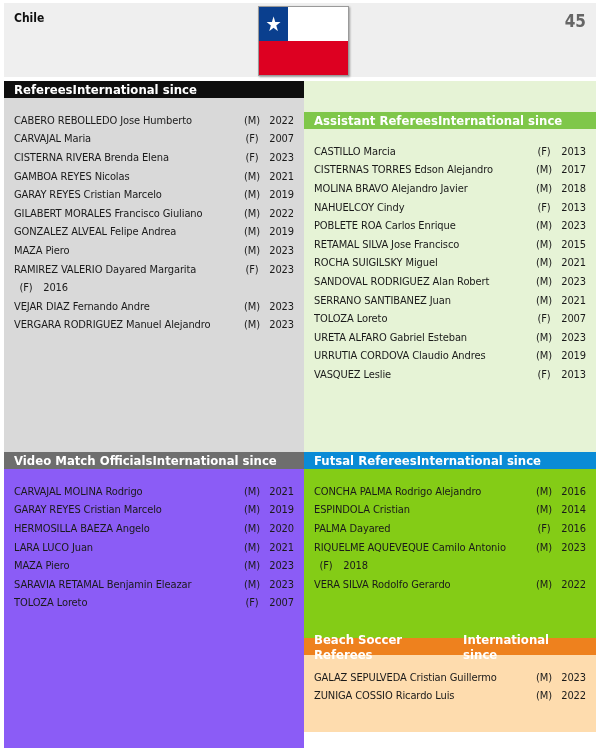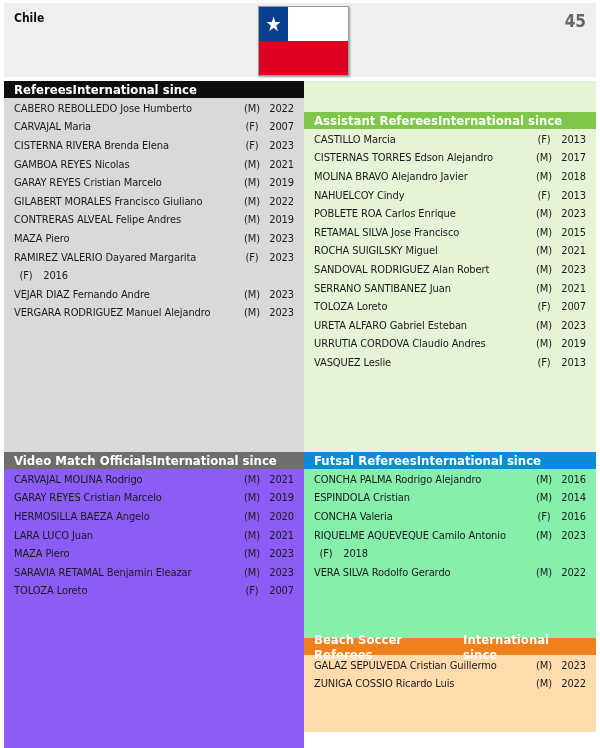--- a/index.html
+++ b/index.html
@@ -14,33 +14,33 @@
     .flag { left: 258px; top: 6px; width: 91px; height: 70px; border: 1px solid #9a9a9a;
             box-shadow: 1px 1px 2px rgba(0,0,0,0.35), inset 0 0 2px rgba(0,0,0,0.25); overflow: hidden; }
     .flag .white { position:absolute; left:0; top:0; width:100%; height:50%; background:#ffffff; }
     .flag .red { position:absolute; left:0; bottom:0; width:100%; height:50%; background:#dd0021; }
     .flag .blue { position:absolute; left:0; top:0; width:33%; height:50%; background:#0a3f8e; }
     .flag .star { position:absolute; left:0; top:0; width:33%; height:50%; display:flex; align-items:center; justify-content:center; color:#fff; font-size:20px; line-height:1; }
 
     .panel { position: absolute; }
     .panel .hdr { height: 17px; display: flex; justify-content: flex-start; align-items: center;
                   padding: 0 10px; color: #ffffff; font-weight: bold; font-size: 13px; }
-    .panel .rows { padding-top: 1px; }
+    .panel .rows { padding-top: 13px; }
     .row { height: 18.6px; display: flex; align-items: center; padding-left: 10px; padding-right: 10px; font-size: 11px; letter-spacing: -0.1px; }
     .row .name { flex: 1; white-space: nowrap; overflow: hidden; }
     .row .g { width: 24px; text-align: center; margin-right: 4px; }
     .row .y { width: 26px; text-align: right; }
 
     #p-ref { left: 4px; top: 81px; width: 300px; height: 371px; background: #d9d9d9; }
     #p-ref .hdr { background: #0e0e0e; }
     #p-ast { left: 304px; top: 81px; width: 292px; height: 371px; background: #e6f3d6; }
     #p-ast .hdr { background: #7fc74a; margin-top: 31px; }
     #p-vmo { left: 4px; top: 452px; width: 300px; height: 296px; background: #8b5cf6; }
     #p-vmo .hdr { background: #6e6e6e; }
-    #p-fut { left: 304px; top: 452px; width: 292px; height: 186px; background: #86efac; }
+    #p-fut { left: 304px; top: 452px; width: 292px; height: 186px; background: #84cc16; }
     #p-fut .hdr { background: #0a8bd6; }
     #p-bch { left: 304px; top: 638px; width: 292px; height: 94px; background: #fedcae; }
     #p-bch .hdr { background: #ee811e; }
   </style>
 </head>
 <body>
 
 <div class="abs top-band"></div>
 <div class="abs country">Chile</div>
 <div class="abs page-num">45</div>
@@ -82,21 +82,21 @@
         <span class="name">GARAY REYES Cristian Marcelo</span>
         <span class="g">(M)</span>
         <span class="y">2019</span>
       </div>
       <div class="row">
         <span class="name">GILABERT MORALES Francisco Giuliano</span>
         <span class="g">(M)</span>
         <span class="y">2022</span>
       </div>
       <div class="row">
-        <span class="name">CONTRERAS ALVEAL Felipe Andres</span>
+        <span class="name">GONZALEZ ALVEAL Felipe Andrea</span>
         <span class="g">(M)</span>
         <span class="y">2019</span>
       </div>
       <div class="row">
         <span class="name">MAZA Piero</span>
         <span class="g">(M)</span>
         <span class="y">2023</span>
       </div>
       <div class="row">
         <span class="name">RAMIREZ VALERIO Dayared Margarita</span>
@@ -248,21 +248,21 @@
         <span class="name">CONCHA PALMA Rodrigo Alejandro</span>
         <span class="g">(M)</span>
         <span class="y">2016</span>
       </div>
       <div class="row">
         <span class="name">ESPINDOLA Cristian</span>
         <span class="g">(M)</span>
         <span class="y">2014</span>
       </div>
       <div class="row">
-        <span class="name">CONCHA Valeria</span>
+        <span class="name">PALMA Dayared</span>
         <span class="g">(F)</span>
         <span class="y">2016</span>
       </div>
       <div class="row">
         <span class="name">RIQUELME AQUEVEQUE Camilo Antonio</span>
         <span class="g">(M)</span>
         <span class="y">2023</span>
       </div>
       <div class="row">
         <span class="g">(F)</span>

